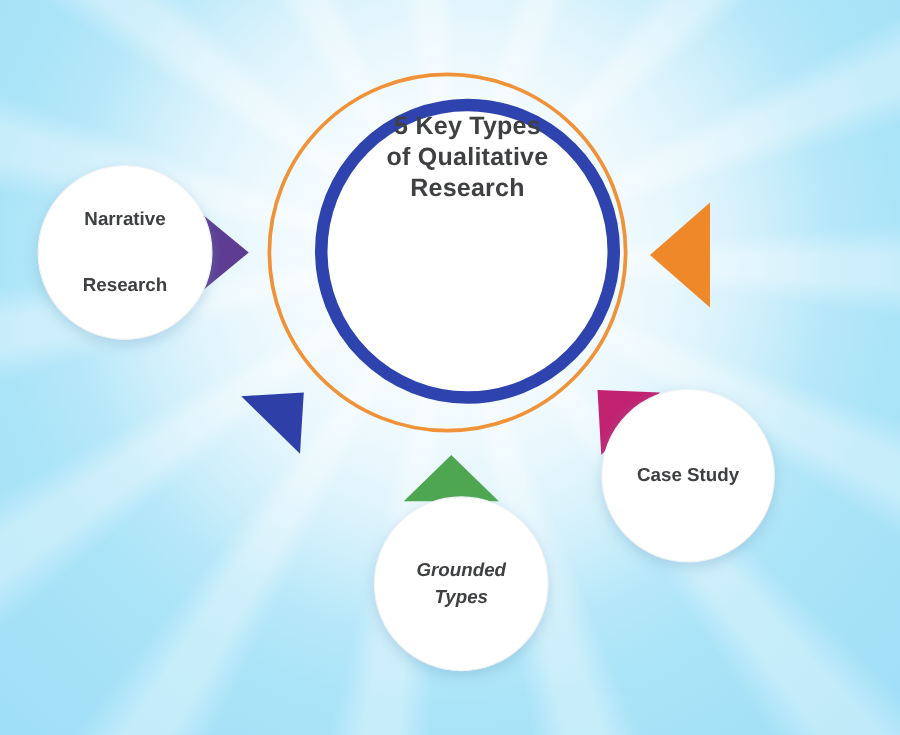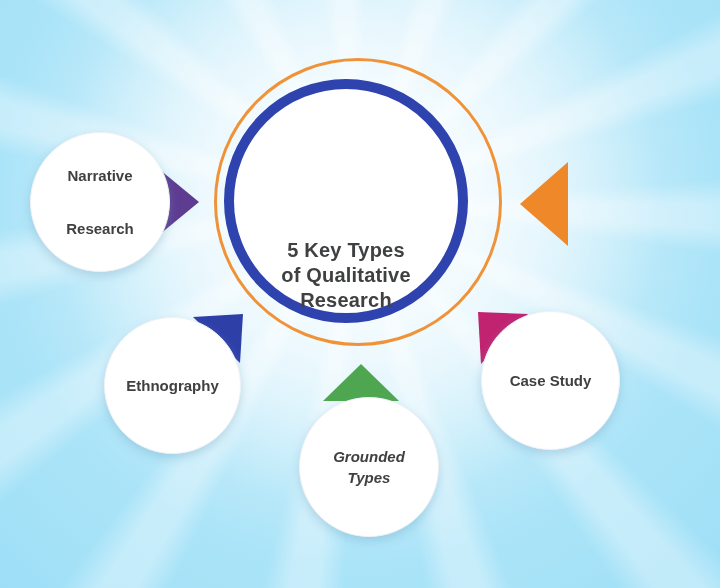--- a/index.html
+++ b/index.html
@@ -21,24 +21,24 @@
     background:radial-gradient(circle at 358px 204px,
       rgba(255,255,255,0.95) 0%, rgba(255,255,255,0.55) 30%, rgba(255,255,255,0) 58%);
   }
   .arrows{position:absolute;left:0;top:0;z-index:3;}
   .outer-ring{
     position:absolute;left:214px;top:58px;width:288px;height:288px;
     box-sizing:border-box;border:3px solid var(--outer-ring,#f09338);
     border-radius:50%;z-index:4;
   }
   .inner-circle{
-    position:absolute;left:224px;top:79px;width:244px;height:244px;
+    position:absolute;left:252px;top:79px;width:244px;height:244px;
     box-sizing:border-box;border:10px solid var(--inner-ring,#2e43ae);
     background:var(--circle-fill,#ffffff);border-radius:50%;z-index:5;
-    display:flex;align-items:flex-end;justify-content:center;
+    display:flex;align-items:flex-start;justify-content:center;
   }
   .center-title{
     text-align:center;font-size:20px;font-weight:bold;line-height:25px;
     color:var(--text,#3f4042);letter-spacing:0.2px;
   }
   .node-circle{
     position:absolute;border-radius:50%;z-index:5;
     background:var(--circle-fill,#ffffff);
     border:1px solid #f0f2f5;box-sizing:border-box;
     box-shadow:0 4px 10px rgba(105,160,195,0.35);
@@ -79,23 +79,20 @@
       <div>Research</div>
     </div>
   </div>
 
   <div class="node-circle n1">
     <div class="node-label">Narrative</div>
     <div class="node-label">Research</div>
   </div>
 
 
-  <div class="node-circle n3">
-    <div class="node-label">Ethnography</div>
-  </div>
 
   <div class="node-circle n4">
     <div class="node-label">Case Study</div>
   </div>
 
   <div class="node-circle n5">
     <div class="node-label">Grounded</div>
     <div class="node-label">Types</div>
   </div>
 

